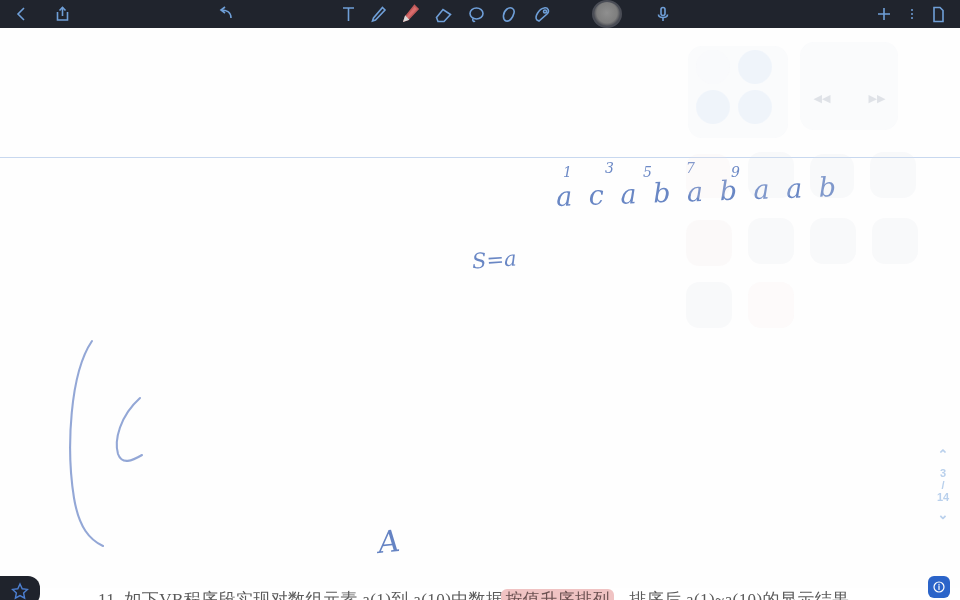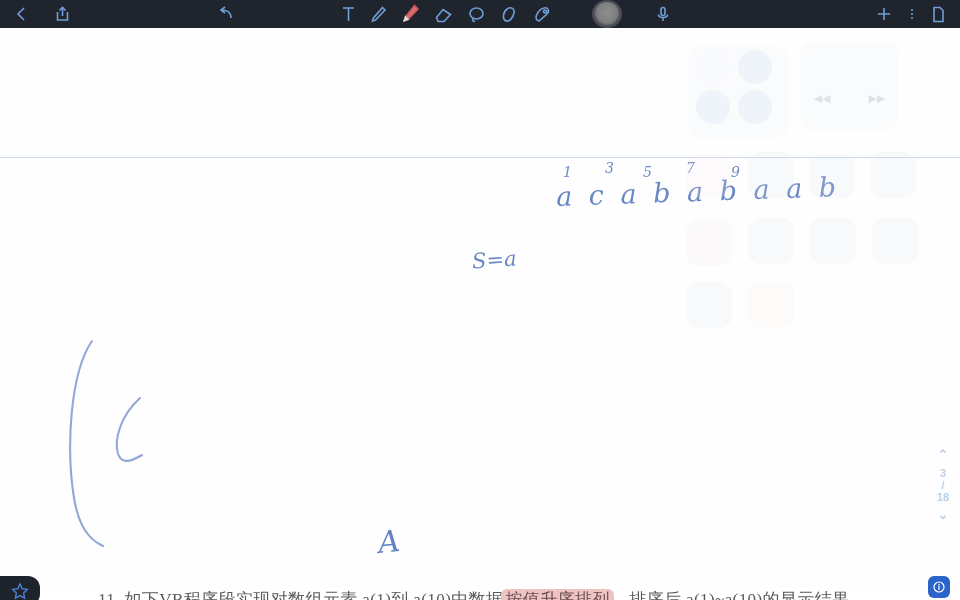--- a/index.html
+++ b/index.html
@@ -306,21 +306,21 @@
 
   <div class="cc-tile" style="left:6px;top:254px;width:46px;height:46px;"></div>
   <div class="cc-tile" style="left:68px;top:254px;width:46px;height:46px; background:rgba(244,228,228,.55)"></div>
 </div>
 
 <div id="pagenav">
   <span class="chev">⌃</span>
   <span class="pnum">
     <span>3</span>
     <span>/</span>
-    <span>18</span>
+    <span>14</span>
   </span>
   <span class="chev">⌄</span>
 </div>
 
 <div id="fab">
   <svg width="18" height="18" viewBox="0 0 18 18">
     <path d="M9,2 L11.2,6.8 L16.4,7.4 L12.6,11 L13.6,16.2 L9,13.6 L4.4,16.2 L5.4,11 L1.6,7.4 L6.8,6.8 Z" fill="none" stroke="#4c7fd1" stroke-width="1.4"></path>
   </svg>
 </div>
 <div id="badge">

